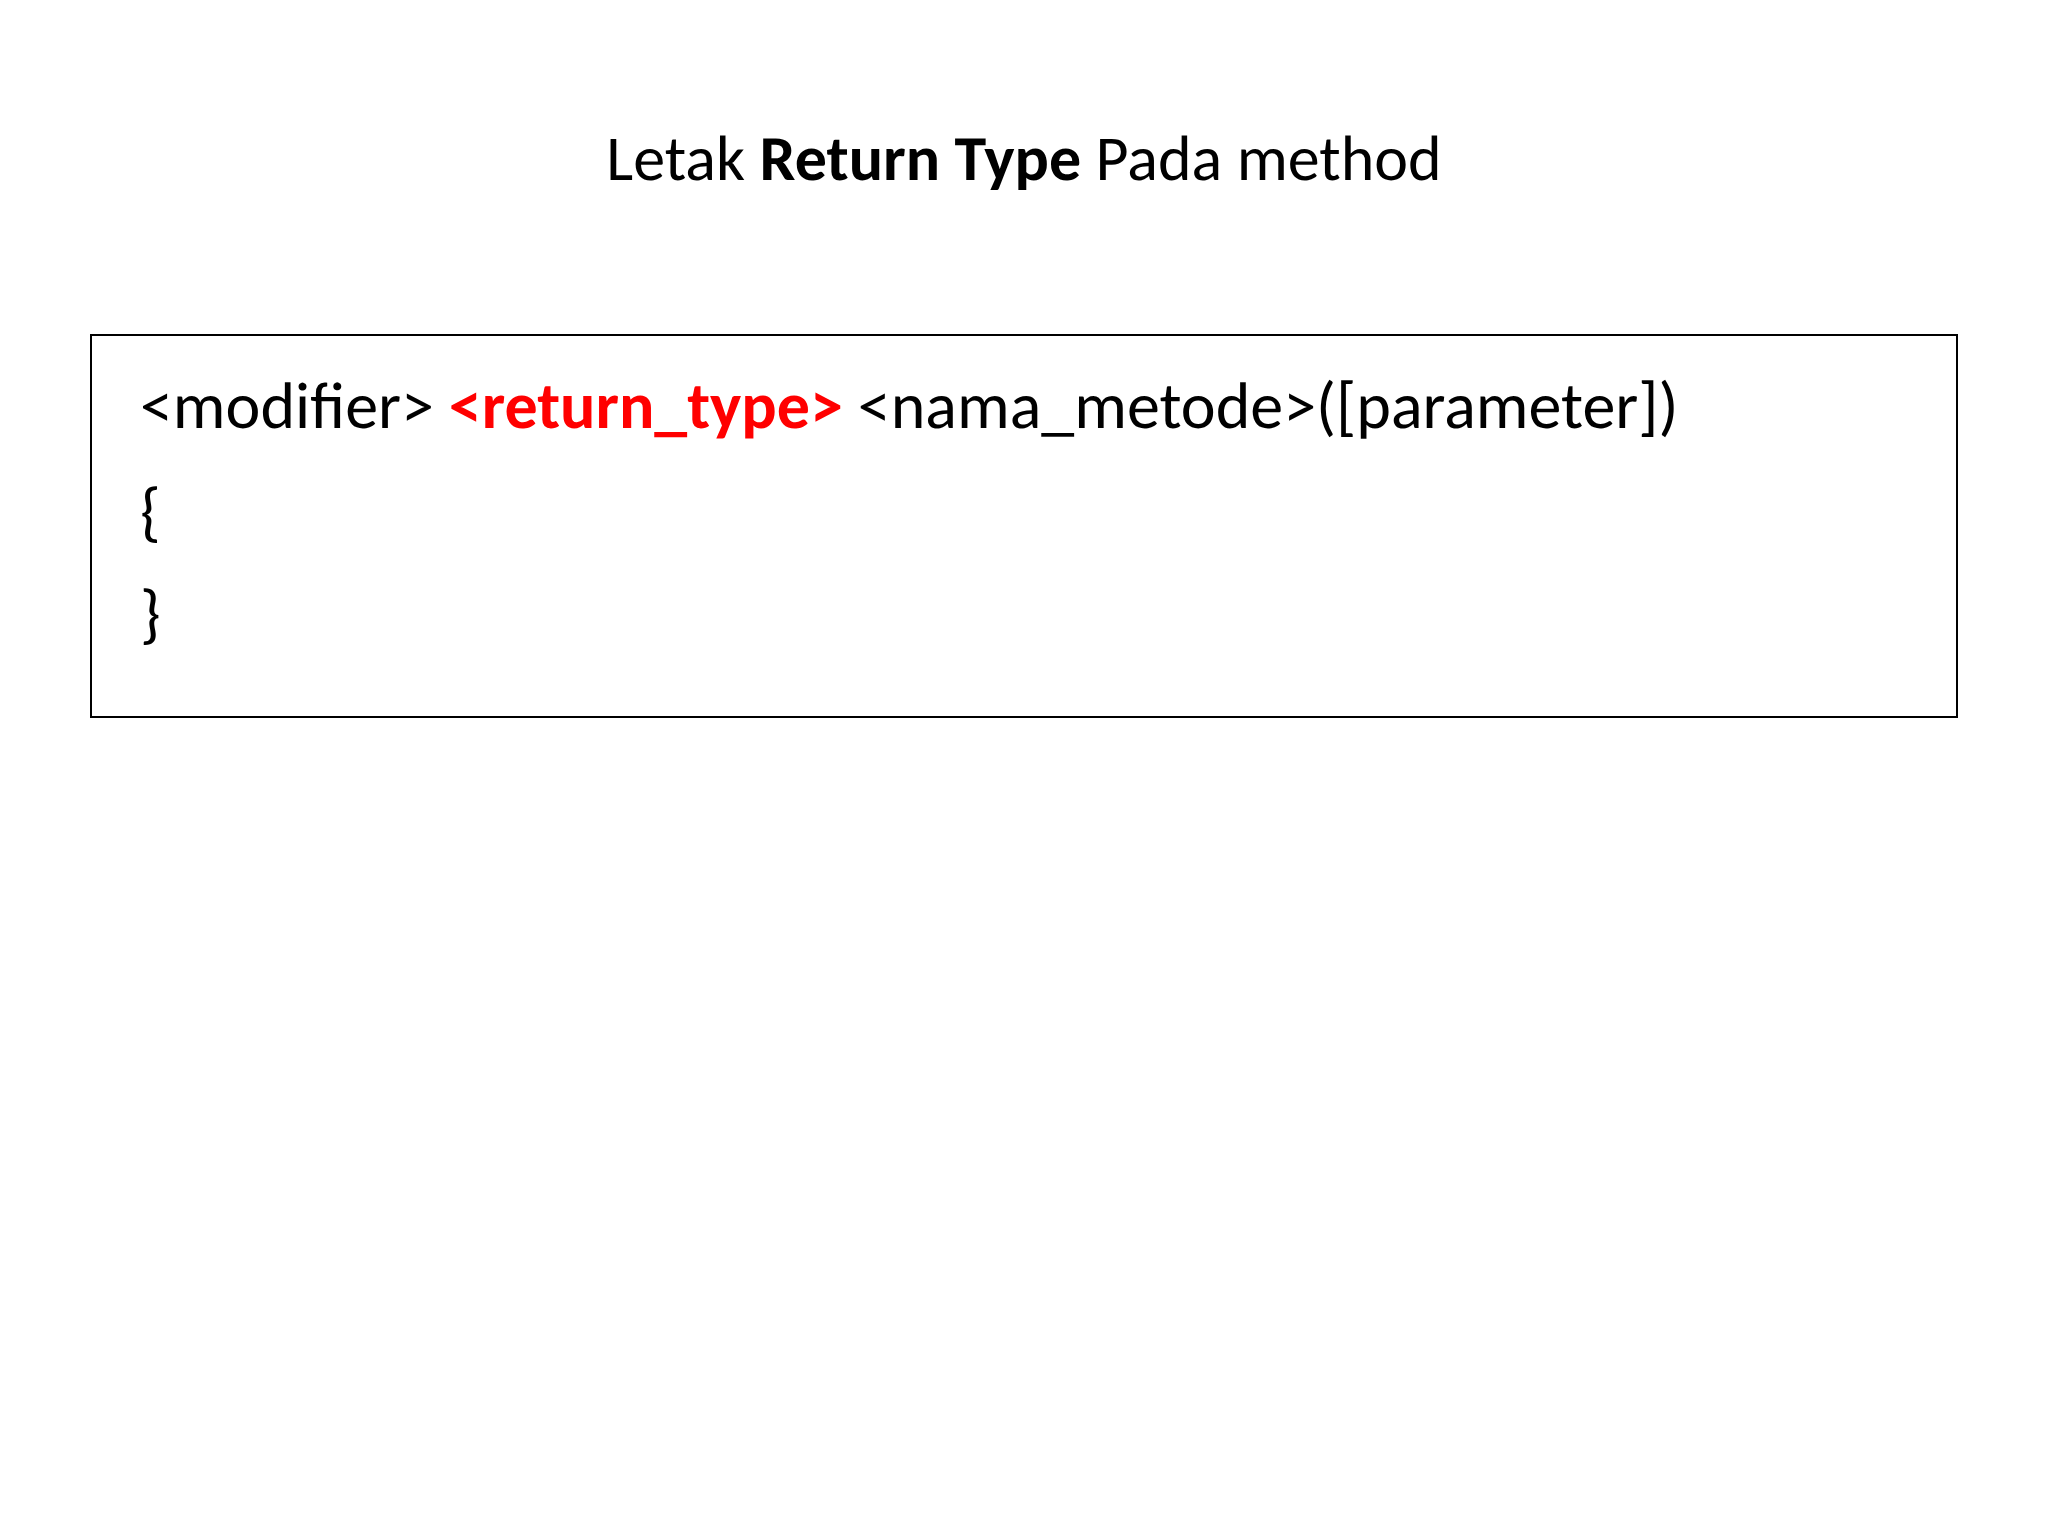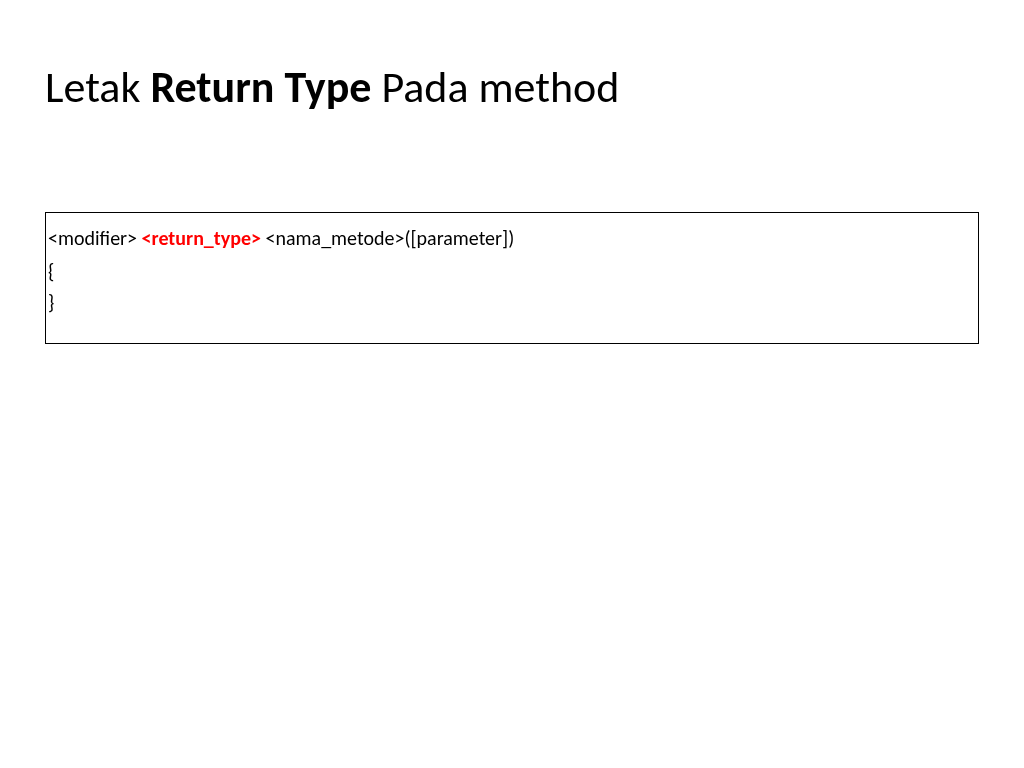--- a/index.html
+++ b/index.html
@@ -9,32 +9,32 @@
     }
     body {
       width: 1024px;
       height: 768px;
       background: #ffffff;
       font-family: Calibri, 'Segoe UI', Arial, sans-serif;
       color: #000000;
       padding: 60px 45px 0 45px;
     }
     .slide-title {
-      font-size: 44px;
-      text-align: left;
-      margin-bottom: 98px;
+      font-size: 32px;
+      text-align: center;
+      margin-bottom: 68px;
       font-weight: 400;
     }
     .slide-title .bold {
       font-weight: 700;
     }
     .code-box {
       border: 1px solid #000000;
-      padding: 10px 10px 25px 2px;
-      font-size: 20px;
+      padding: 10px 10px 25px 24px;
+      font-size: 33px;
       line-height: 1.55;
     }
     .code-line-1 {
       margin-bottom: 2px;
     }
     .red-bold {
       color: #ff0000;
       font-weight: 700;
     }
     .indent {

